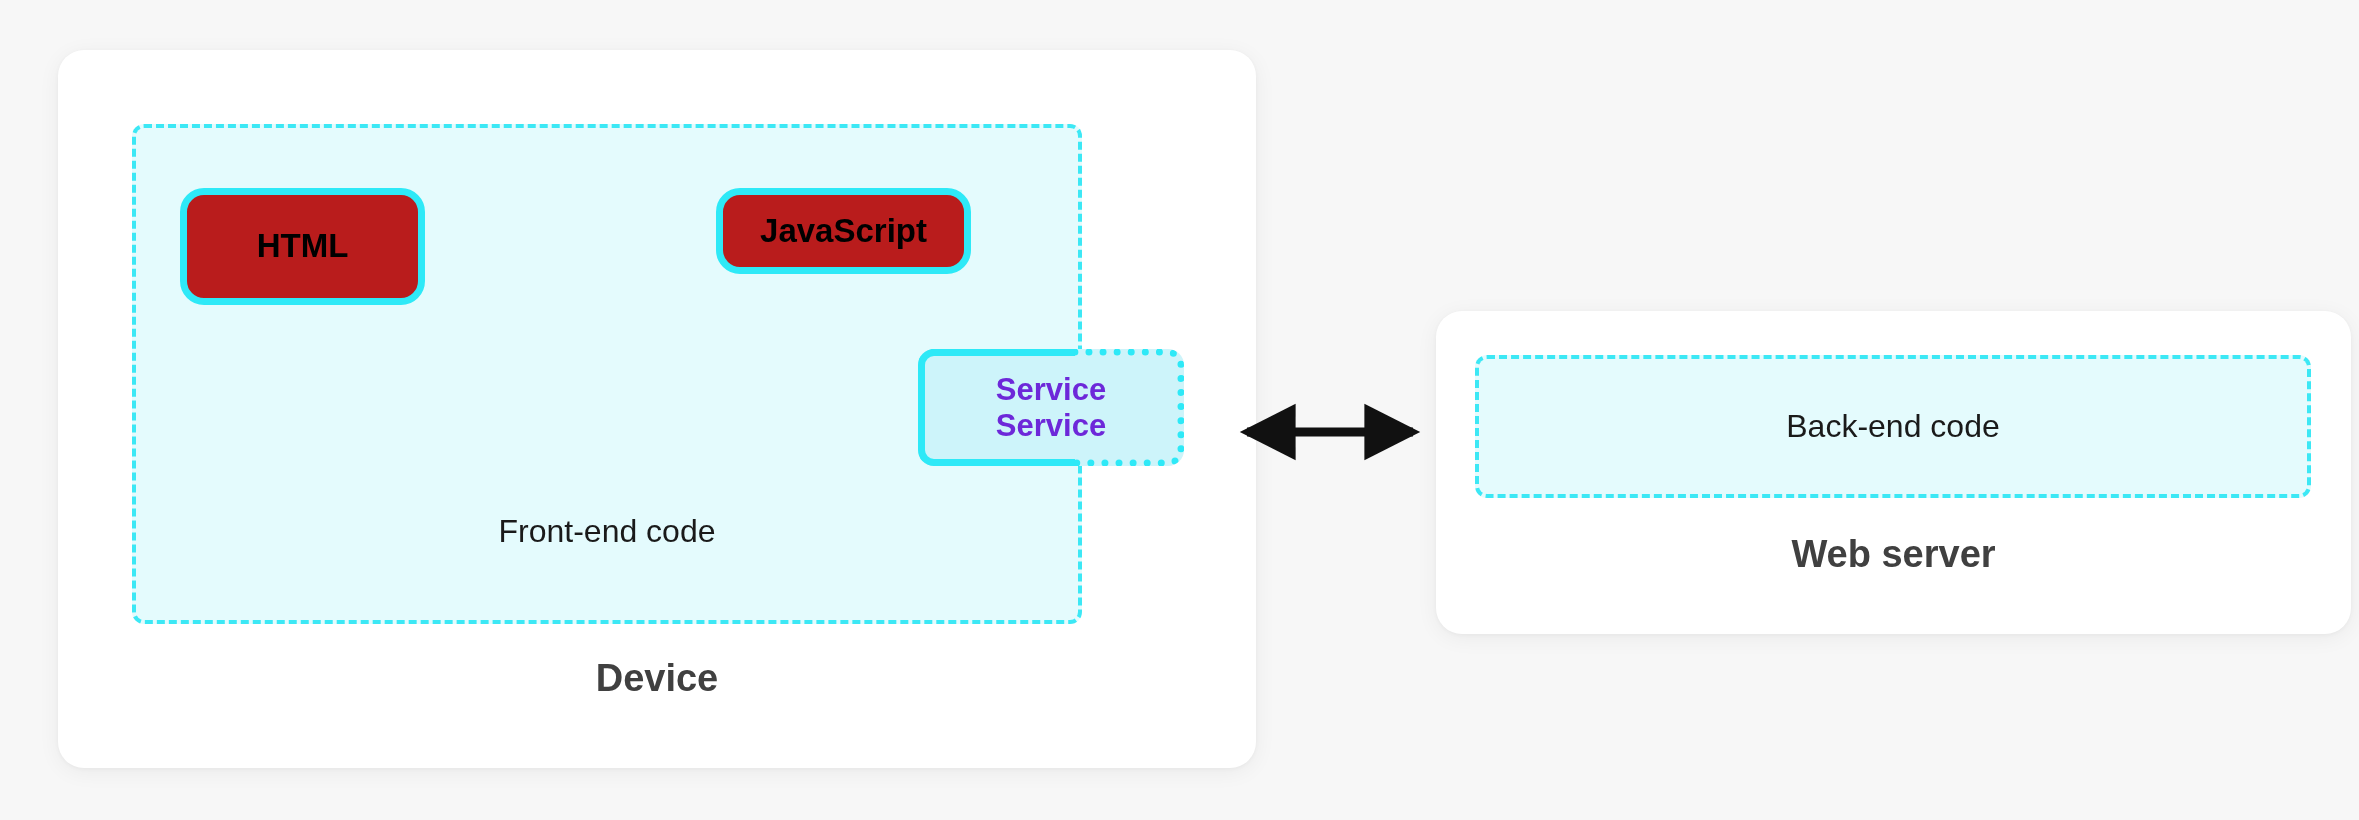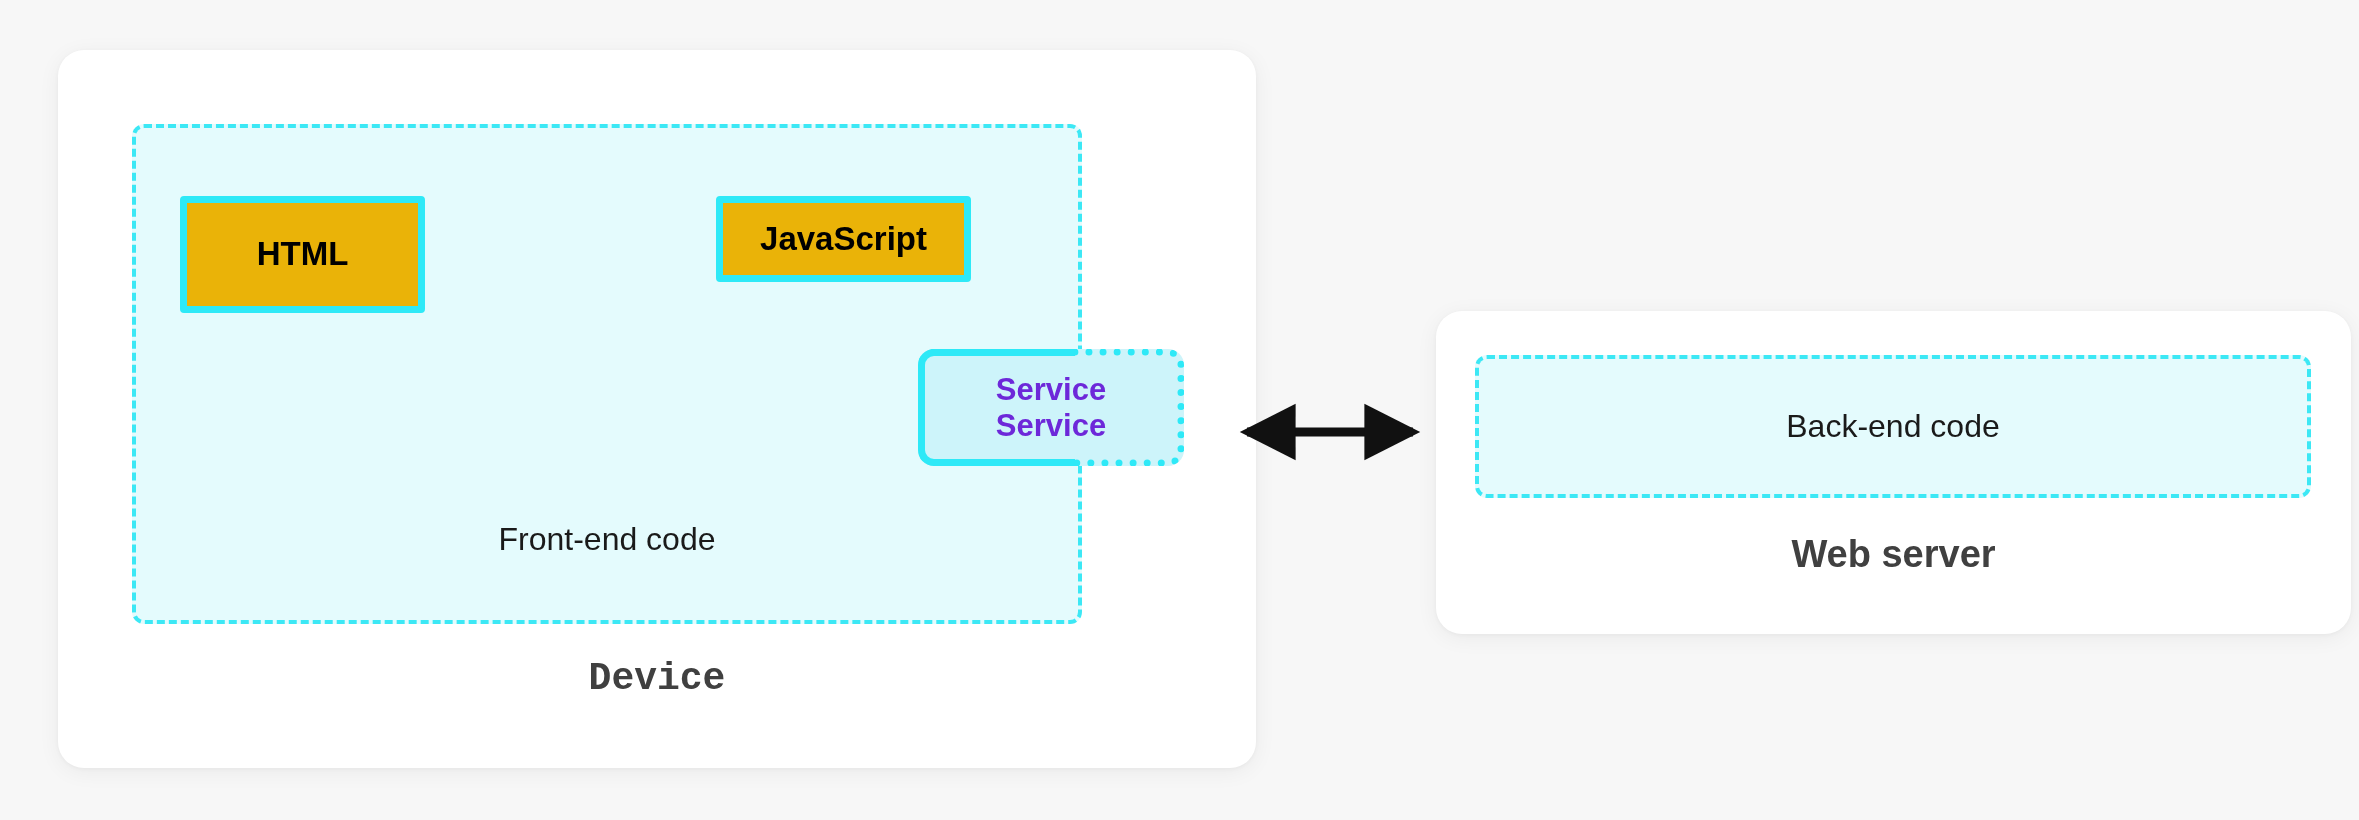--- a/index.html
+++ b/index.html
@@ -65,33 +65,32 @@
     width: 836px;
     height: 143px;
     display: flex;
     align-items: center;
     justify-content: center;
   }
 
   
   .tech-box {
     position: absolute;
-    background: #eab308;
+    background: #b91c1c;
     border: 7px solid #2ee9f7;
-    border-radius: 4px;
+    border-radius: 24px;
     box-sizing: border-box;
     display: flex;
     align-items: center;
     justify-content: center;
     text-align: center;
     font-weight: bold;
     font-size: 33px;
     color: #000000;
     line-height: 1.18;
-    margin-top: 8px;
   }
 
   #box-html  { left: 44px;  top: 60px;  width: 245px; height: 117px; }
   #box-css   { left: 312px; top: 60px;  width: 245px; height: 117px; }
   #box-js    { left: 580px; top: 60px;  width: 255px; height: 86px; }
   #box-manifest { left: 44px; top: 225px; width: 740px; height: 117px; }
 
   
   #sw-wrapper {
     position: absolute;
@@ -133,31 +132,31 @@
 
   
   .group-caption {
     position: absolute;
     width: 100%;
     text-align: center;
     font-size: 32px;
     color: #1a1a1a;
     font-weight: normal;
   }
-  #frontend-caption { left: 0; top: 385px; margin-top: 8px; }
+  #frontend-caption { left: 0; top: 385px; }
 
   .card-caption {
     position: absolute;
     width: 100%;
     text-align: center;
     font-size: 38px;
     font-weight: bold;
     color: #404040;
   }
-  #device-caption { left: 0; top: 607px; font-family: Liberation Mono, monospace; }
+  #device-caption { left: 0; top: 607px; }
   #server-caption { left: 0; top: 222px; }
 
   #backend-label {
     font-size: 32px;
     color: #1a1a1a;
     font-weight: normal;
   }
 
   
   #link-arrow {

